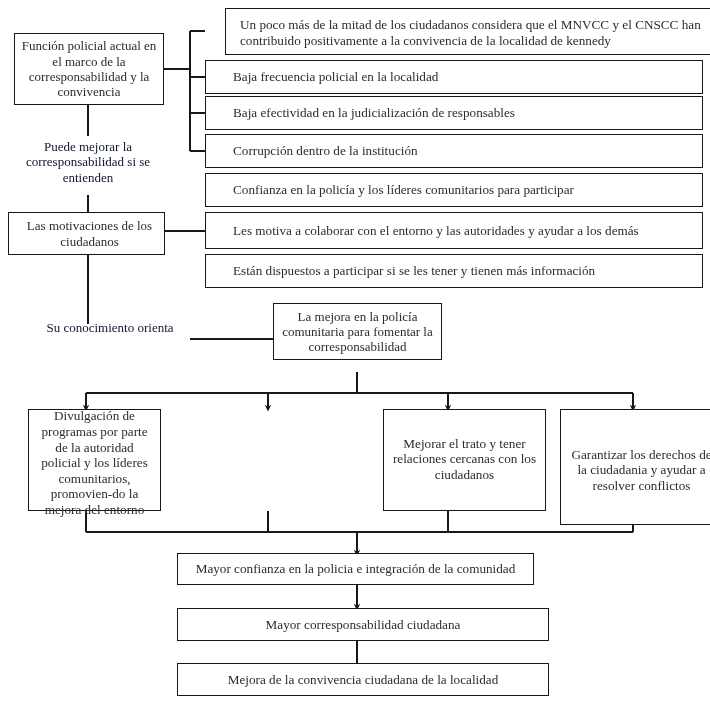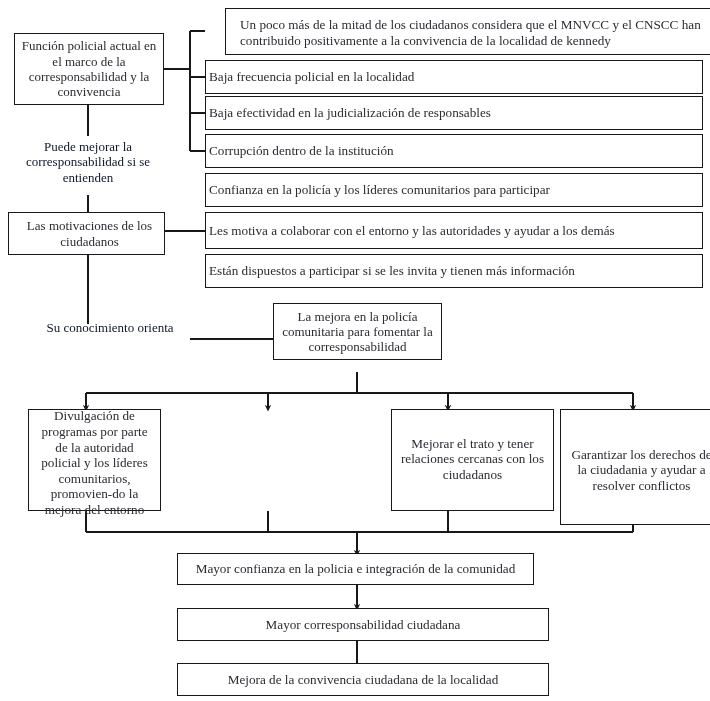--- a/index.html
+++ b/index.html
@@ -34,21 +34,21 @@
     background: #ffffff;
     display: flex;
     align-items: center;
     justify-content: center;
     text-align: center;
     line-height: 1.18;
     color: #2b2b33;
     padding: 2px 6px;
   }
   .node span { display: block; width: 100%; }
-  .node.left-pad { justify-content: flex-start; text-align: left; padding-left: 3px; }
+  .node.left-pad { justify-content: flex-start; text-align: left; padding-left: 27px; }
   .node.top-align { align-items: center; padding-top: 5px; margin-left: 20px; }
   .label {
     position: absolute;
     box-sizing: border-box;
     text-align: center;
     line-height: 1.18;
     color: #0f172a;
     background: transparent;
   }
   .fs14 { font-size: 13px; }
@@ -136,33 +136,33 @@
 
   <div class="node fs13 left-pad" style="left:205px; top:134px; width:498px; height:34px;">
     <span>Corrupción dentro de la institución</span>
   </div>
 
   <div class="node fs13 left-pad" style="left:205px; top:212px; width:498px; height:37px;">
     <span>Les motiva a colaborar con el entorno y las autoridades y ayudar a los demás</span>
   </div>
 
   <div class="node fs13 left-pad" style="left:205px; top:254px; width:498px; height:34px;">
-    <span>Están dispuestos a participar si se les invita y tienen más información</span>
+    <span>Están dispuestos a participar si se les tener y tienen más información</span>
   </div>
 
   <div class="node fs14" style="left:273px; top:303px; width:169px; height:57px;">
     <span>La mejora en la policía comunitaria para fomentar la corresponsabilidad</span>
   </div>
 
   <div class="node fs13 top-align" style="left:8px; top:409px; width:133px; height:102px; padding-top:8px;">
     <span>Divulgación de programas por parte de la autoridad policial y los líderes comunitarios, promovien-do la mejora del entorno</span>
   </div>
 
 
-  <div class="node fs13 top-align" style="left:371px; top:409px; width:163px; height:102px; padding-top:0;">
+  <div class="node fs13 top-align" style="left:363px; top:409px; width:163px; height:102px; padding-top:0;">
     <span>Mejorar el trato y tener relaciones cercanas con los ciudadanos</span>
   </div>
 
   <div class="node fs13 top-align" style="left:540px; top:409px; width:163px; height:116px; padding-top:8px;">
     <span>Garantizar los derechos de la ciudadania y ayudar a resolver conflictos</span>
   </div>
 
   <div class="node fs13" style="left:177px; top:553px; width:357px; height:32px;">
     <span>Mayor confianza en la policia e integración de la comunidad</span>
   </div>

